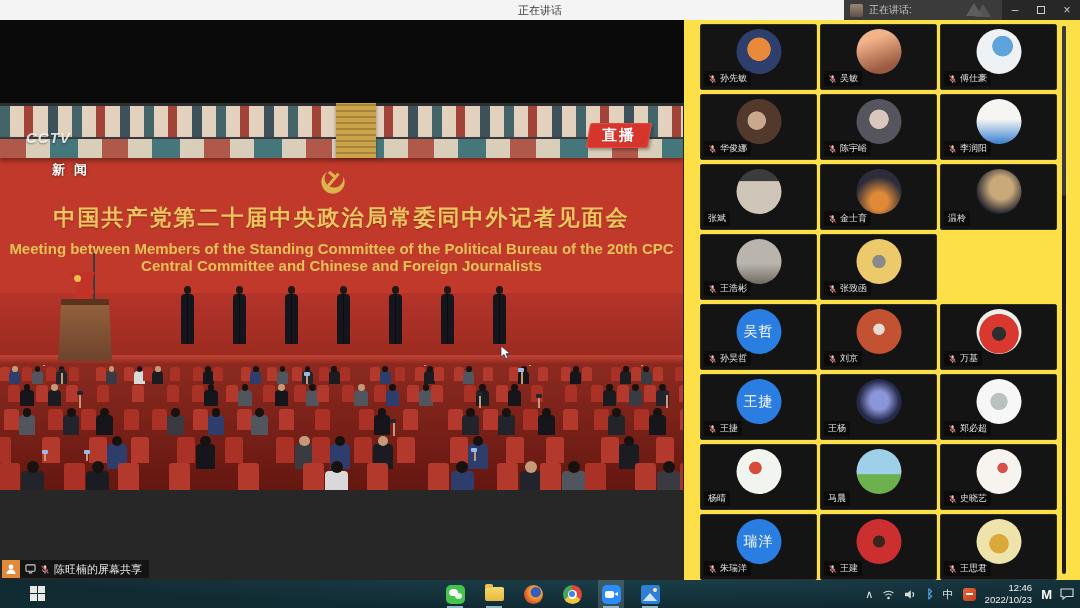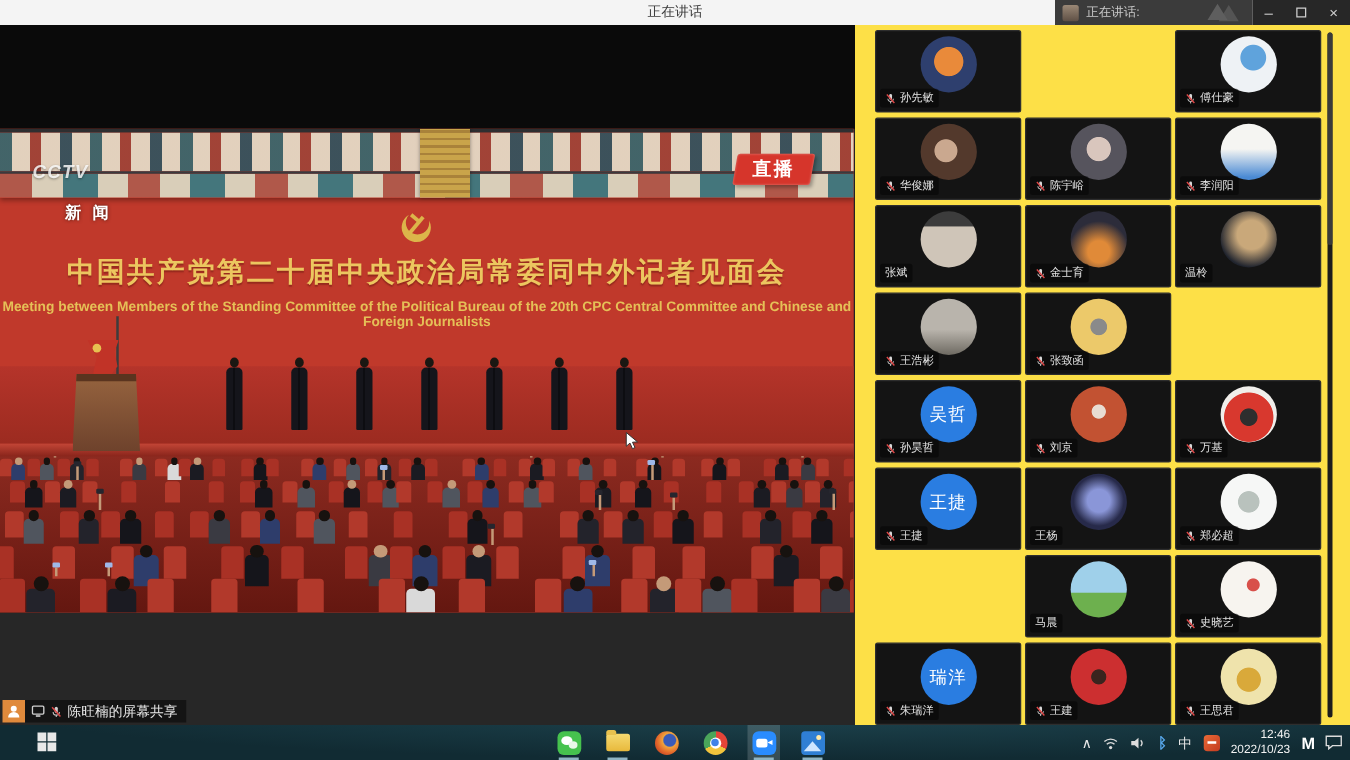--- a/index.html
+++ b/index.html
@@ -51,21 +51,21 @@
   #cctv-sub { position:absolute; left:52px; top:58px; font-size:13px; font-weight:bold; color:#fff;
     letter-spacing:9px; text-shadow:0 0 3px rgba(60,20,10,.9); }
   #live-badge { position:absolute; left:588px; top:20px; width:62px; height:25px; background:#d6352b;
     transform:skewX(-10deg); border-radius:2px; box-shadow:2px 2px 3px rgba(0,0,0,.3), inset 0 0 2px rgba(255,255,255,.4);
     display:flex; align-items:center; justify-content:center; }
   #live-badge span { transform:skewX(10deg); color:#fff; font-weight:bold; font-size:15px; letter-spacing:2px; }
   #emblem { position:absolute; left:319px; top:64px; }
   #bc-title { position:absolute; left:0; top:100px; width:683px; text-align:center; color:#ecc65f;
     font-weight:bold; font-size:22px; letter-spacing:2px; text-shadow:0 1px 1px rgba(120,30,20,.6); }
   #bc-sub { position:absolute; left:0; top:137px; width:683px; text-align:center; color:#e5c057;
-    font-weight:bold; font-size:11px; }
+    font-weight:bold; font-size:15px; }
   #stage-floor { position:absolute; left:0; top:190px; width:683px; height:62px;
     background:linear-gradient(180deg,#b5342a,#9c2b20); }
   #stage-face { position:absolute; left:0; top:252px; width:683px; height:12px;
     background:linear-gradient(180deg,#c24536,#7e1f16); }
   #flag { position:absolute; left:70px; top:169px; width:25px; height:34px; background:#c13327;
     clip-path:polygon(0 0,100% 0,86% 28%,96% 62%,58% 100%,18% 78%,30% 40%); }
   #flag::after { content:""; position:absolute; left:4px; top:3px; width:7px; height:7px;
     border-radius:50%; background:#e7c050; }
   #flag-pole { position:absolute; left:93px; top:150px; width:2px; height:60px; background:#3c3c3c; }
   #podium { position:absolute; left:58px; top:196px; width:54px; height:62px;
@@ -501,20 +501,32 @@
           <div class="namechip">
             <svg width="9" height="10" viewBox="0 0 12 12">
               <rect x="4.5" y="1" width="3" height="6" rx="1.5" fill="#d8d8d8"></rect>
               <path d="M3 6a3 3 0 0 0 6 0" stroke="#d8d8d8" stroke-width="1" fill="none"></path>
               <line x1="6" y1="9" x2="6" y2="11" stroke="#d8d8d8" stroke-width="1"></line>
               <line x1="2" y1="1.5" x2="10" y2="10.5" stroke="#e04848" stroke-width="1.5"></line>
             </svg>
             <span>孙先敏</span>
           </div>
         </div>
+        <div class="tile" style="left: 136px; top: 4px;">
+          <div class="avatar" style="background: linear-gradient(160deg, rgb(242, 179, 138) 25%, rgb(154, 90, 66) 80%);"></div>
+          <div class="namechip">
+            <svg width="9" height="10" viewBox="0 0 12 12">
+              <rect x="4.5" y="1" width="3" height="6" rx="1.5" fill="#d8d8d8"></rect>
+              <path d="M3 6a3 3 0 0 0 6 0" stroke="#d8d8d8" stroke-width="1" fill="none"></path>
+              <line x1="6" y1="9" x2="6" y2="11" stroke="#d8d8d8" stroke-width="1"></line>
+              <line x1="2" y1="1.5" x2="10" y2="10.5" stroke="#e04848" stroke-width="1.5"></line>
+            </svg>
+            <span>吴敏</span>
+          </div>
+        </div>
         <div class="tile" style="left: 16px; top: 74px;">
           <div class="avatar" style="background: radial-gradient(circle at 45% 48%, rgb(202, 168, 143) 0px, rgb(202, 168, 143) 26%, rgb(83, 57, 44) 28%);"></div>
           <div class="namechip">
             <svg width="9" height="10" viewBox="0 0 12 12">
               <rect x="4.5" y="1" width="3" height="6" rx="1.5" fill="#d8d8d8"></rect>
               <path d="M3 6a3 3 0 0 0 6 0" stroke="#d8d8d8" stroke-width="1" fill="none"></path>
               <line x1="6" y1="9" x2="6" y2="11" stroke="#d8d8d8" stroke-width="1"></line>
               <line x1="2" y1="1.5" x2="10" y2="10.5" stroke="#e04848" stroke-width="1.5"></line>
             </svg>
             <span>华俊娜</span>
@@ -661,20 +673,26 @@
         <div class="tile" style="left: 256px; top: 354px;">
           <div class="avatar" style="background: radial-gradient(circle, rgb(185, 194, 189) 0px, rgb(185, 194, 189) 26%, rgb(246, 247, 246) 28%);"></div>
           <div class="namechip">
             <svg width="9" height="10" viewBox="0 0 12 12">
               <rect x="4.5" y="1" width="3" height="6" rx="1.5" fill="#d8d8d8"></rect>
               <path d="M3 6a3 3 0 0 0 6 0" stroke="#d8d8d8" stroke-width="1" fill="none"></path>
               <line x1="6" y1="9" x2="6" y2="11" stroke="#d8d8d8" stroke-width="1"></line>
               <line x1="2" y1="1.5" x2="10" y2="10.5" stroke="#e04848" stroke-width="1.5"></line>
             </svg>
             <span>郑必超</span>
+          </div>
+        </div>
+        <div class="tile" style="left: 16px; top: 424px;">
+          <div class="avatar" style="background: radial-gradient(circle at 42% 42%, rgb(216, 74, 58) 0px, rgb(216, 74, 58) 16%, rgb(242, 244, 239) 18%);"></div>
+          <div class="namechip">
+            <span>杨晴</span>
           </div>
         </div>
         <div class="tile" style="left: 136px; top: 424px;">
           <div class="avatar" style="background: linear-gradient(rgb(159, 208, 234) 55%, rgb(109, 176, 78) 57%);"></div>
           <div class="namechip">
             <span>马晨</span>
           </div>
         </div>
         <div class="tile" style="left: 256px; top: 424px;">
           <div class="avatar" style="background: radial-gradient(circle at 58% 42%, rgb(216, 80, 74) 0px, rgb(216, 80, 74) 13%, rgb(247, 244, 239) 15%);"></div>

